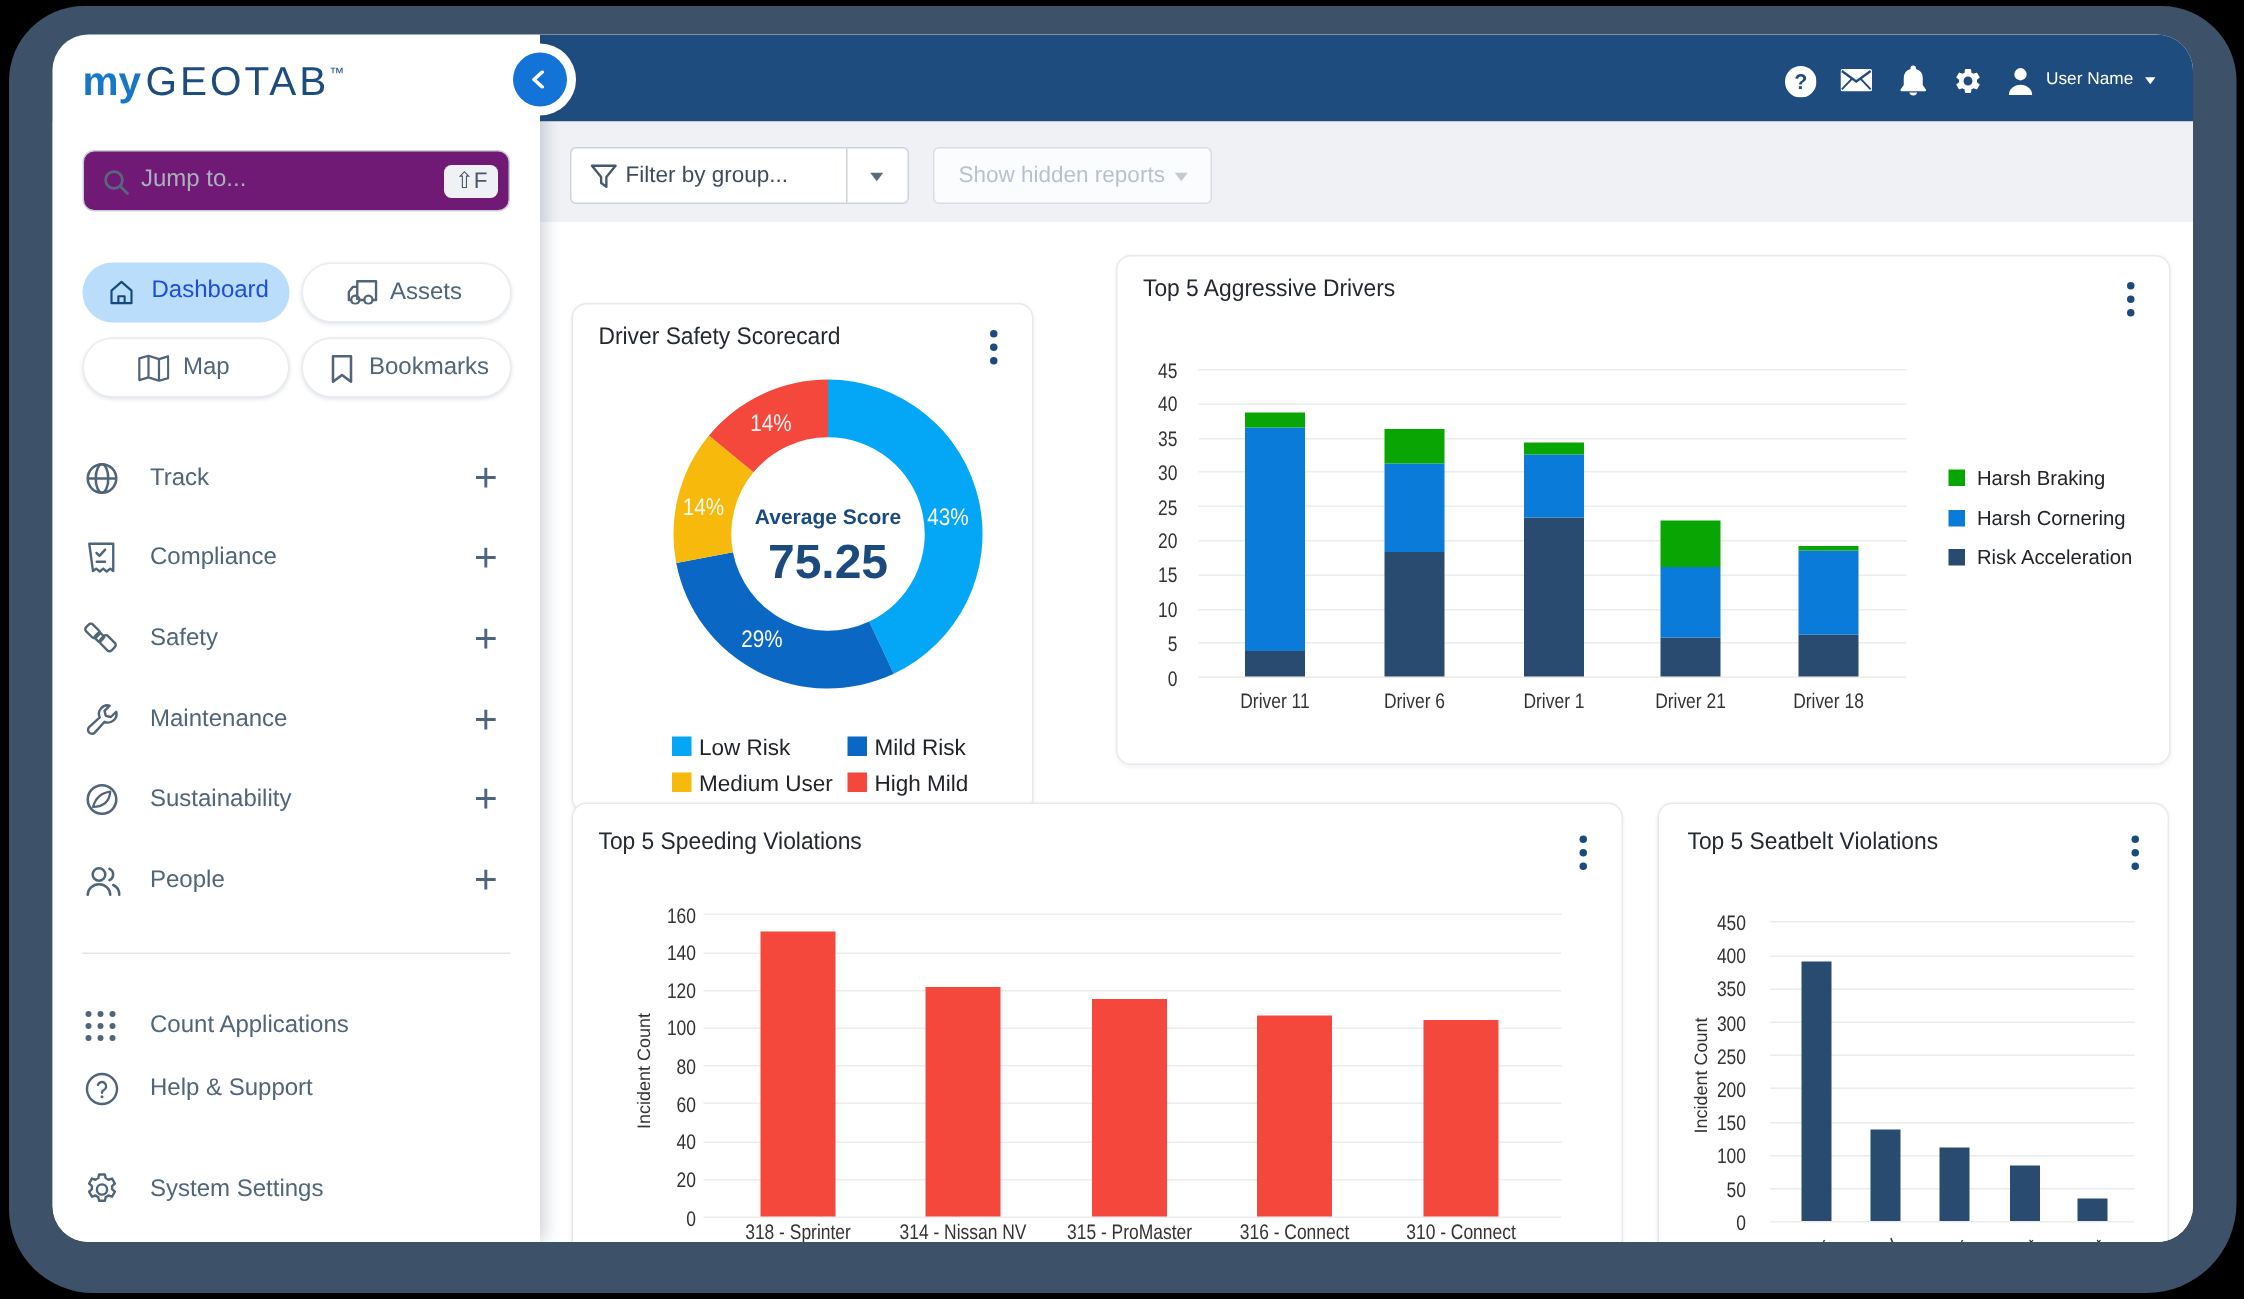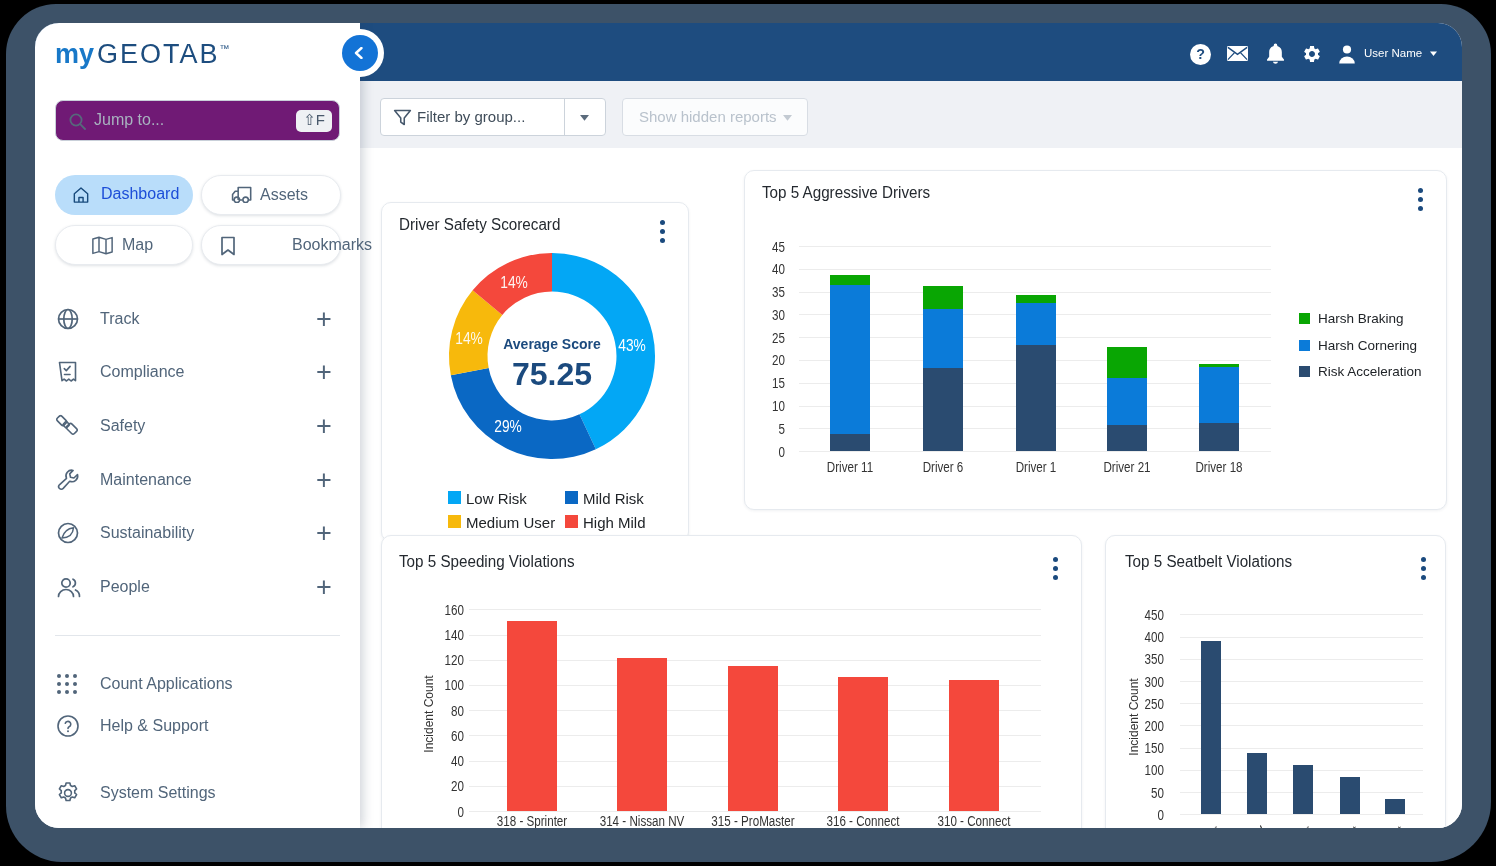--- a/index.html
+++ b/index.html
@@ -283,21 +283,21 @@
         <path d="M8.2 5.8 H4.8 L1.8 9.6 V15.8 H3.6 M8.2 15.8 V1.5 H22.5 V15.8 H19.9 M9.8 15.8 H13.4" fill="none" stroke="#51657a" stroke-width="1.8" stroke-linejoin="round"></path>
         <circle cx="6.7" cy="15.6" r="3.1" fill="none" stroke="#51657a" stroke-width="1.8"></circle>
         <circle cx="16.7" cy="15.6" r="3.1" fill="none" stroke="#51657a" stroke-width="1.8"></circle>
       </svg>
       <span style="position:absolute;left:58px;top:10px;font-size:16px;color:#51657a;">Assets</span>
     </div>
     <div style="position:absolute;left:166px;top:202px;width:140px;height:40px;background:#fff;border:1px solid #e8ebef;border-radius:20px;box-shadow:0 1px 3px rgba(40,60,80,.15);">
       <svg class="ic" style="position:absolute;left:18px;top:10px" width="16" height="20" viewBox="0 0 16 20">
         <path d="M2 1.5 h12 v17 l-6 -4.5 l-6 4.5 z" fill="none" stroke="#51657a" stroke-width="1.7" stroke-linejoin="round"></path>
       </svg>
-      <span style="position:absolute;left:44px;top:10px;font-size:16px;color:#51657a;margin-left:46px;">Bookmarks</span>
+      <span style="position:absolute;left:44px;top:10px;font-size:16px;color:#51657a;">Bookmarks</span>
     </div>
 
     <div id="menu">
       <div class="mi" style="top:283px;">
         <svg class="ic mico" width="24" height="24" viewBox="0 0 24 24">
           <circle cx="12" cy="12" r="9.5" fill="none" stroke="#51657a" stroke-width="1.7"></circle>
           <ellipse cx="12" cy="12" rx="4.2" ry="9.5" fill="none" stroke="#51657a" stroke-width="1.7"></ellipse>
           <path d="M2.5 12 h19" stroke="#51657a" stroke-width="1.7"></path>
         </svg>
         <span class="mtxt">Track</span>

